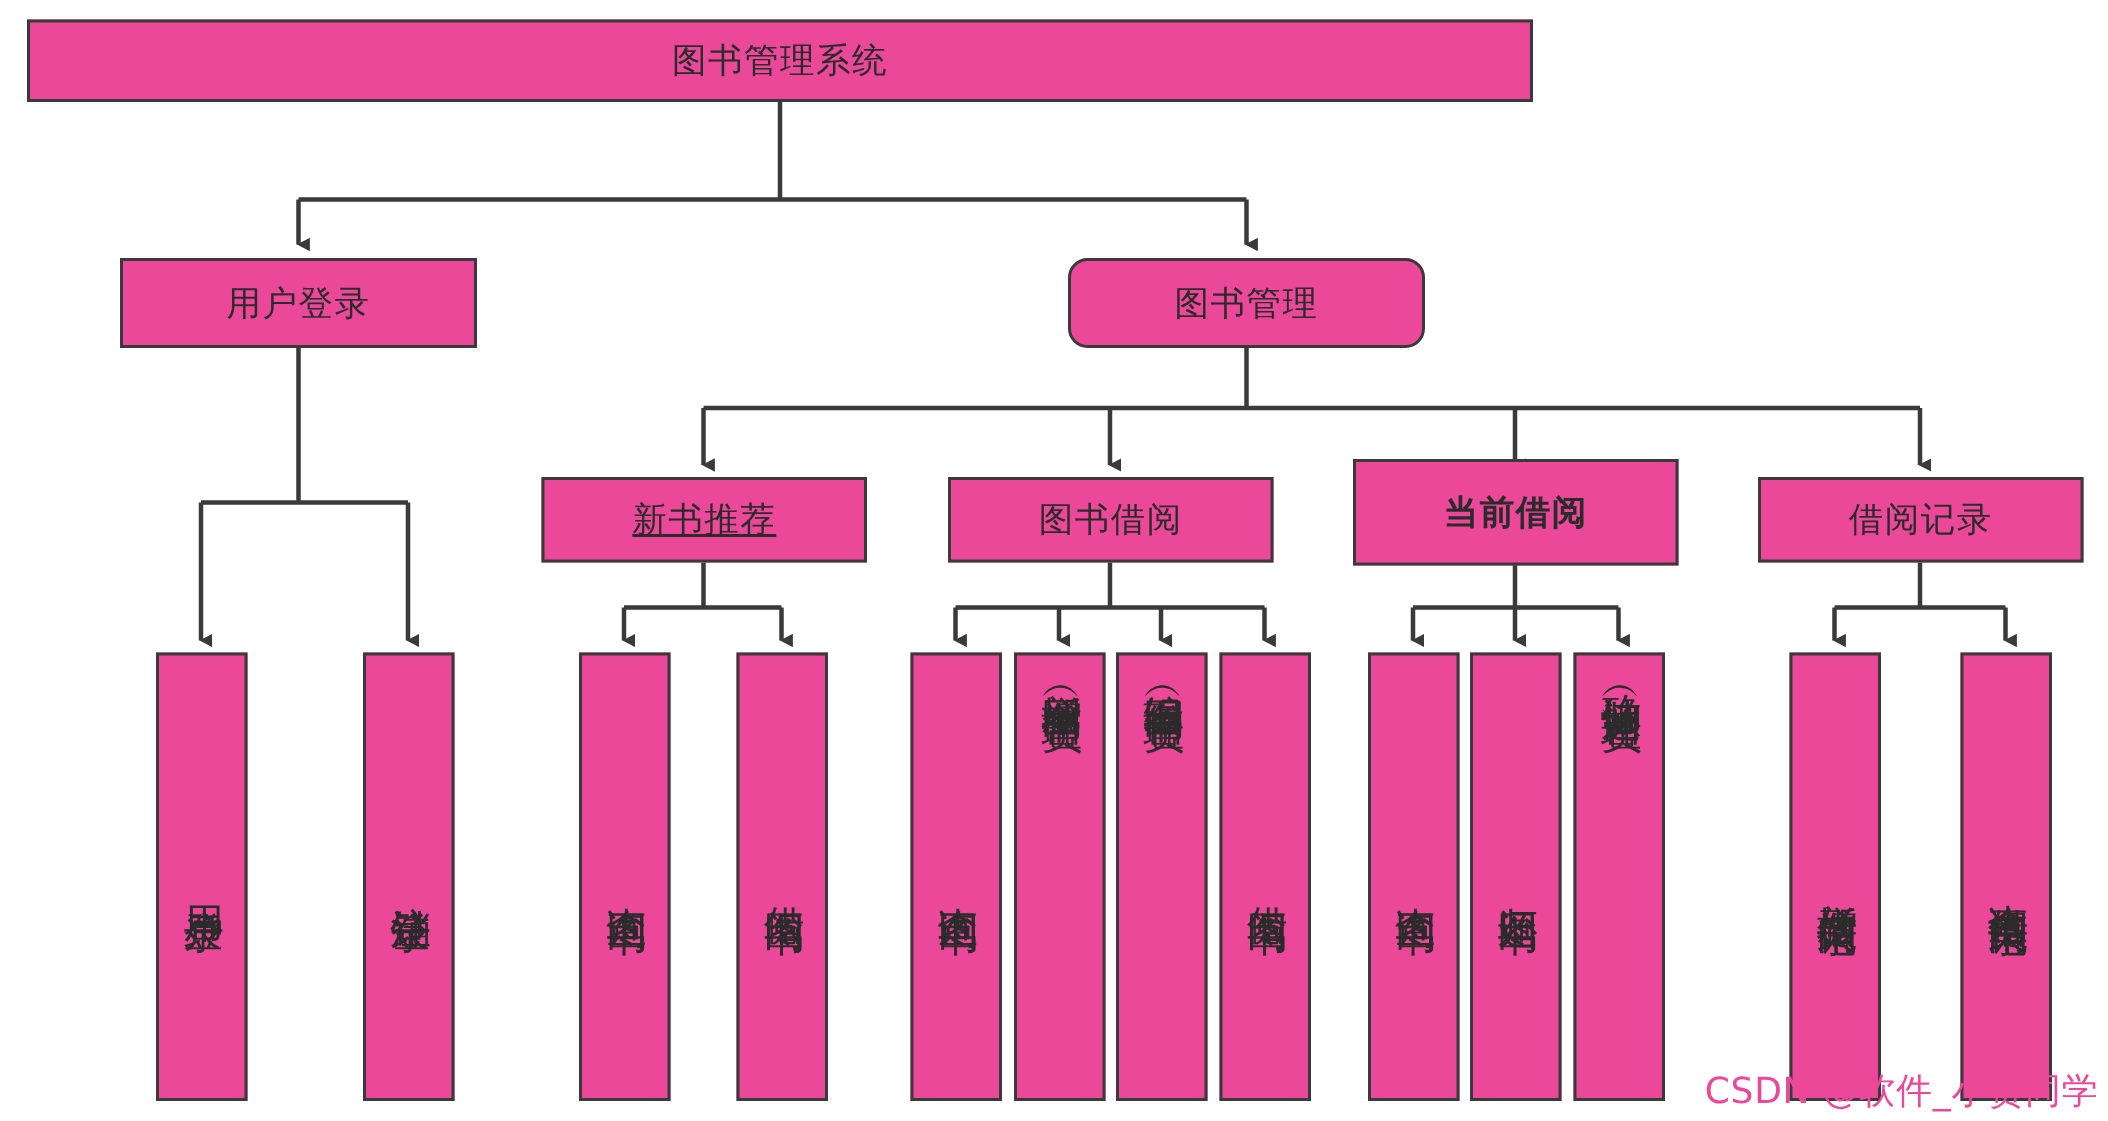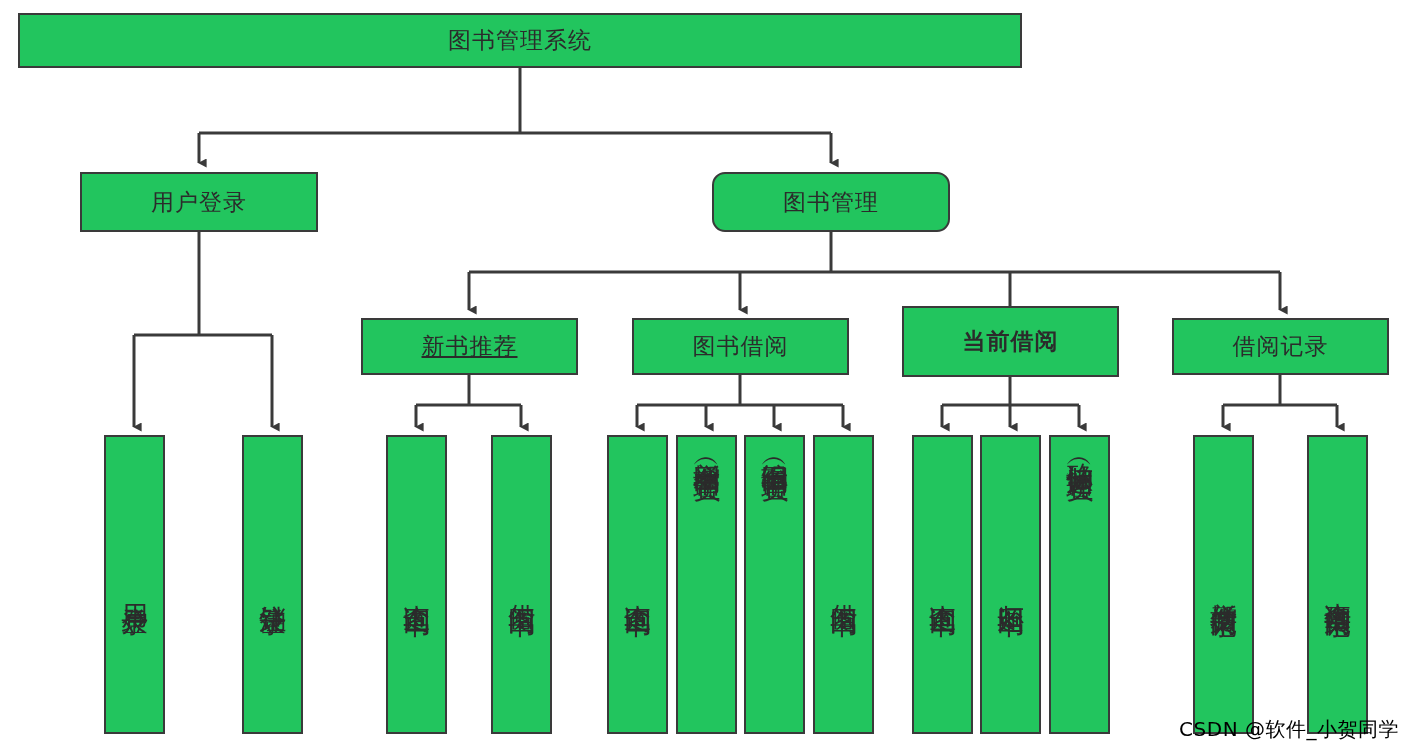--- a/index.html
+++ b/index.html
@@ -20,21 +20,21 @@
   svg.edges {
     position: absolute;
     left: 0;
     top: 0;
     width: 1405px;
     height: 747px;
   }
   .node {
     position: absolute;
     box-sizing: border-box;
-    background: #22c55e;
+    background: #ec4899;
     border: 2.5px solid #3a3a3a;
     display: flex;
     align-items: center;
     justify-content: center;
     color: #2b2b2b;
   }
   .node.horizontal {
     font-size: 23px;
     letter-spacing: 1px;
   }
@@ -52,22 +52,22 @@
     white-space: nowrap;
     color: #2b2b2b;
   }
   .node.vertical.centered {
     align-items: center;
   }
   .watermark {
     position: absolute;
     right: 6px;
     bottom: 4px;
-    font-size: 20px;
-    color: #000000;
+    font-size: 24px;
+    color: #ec4899;
     letter-spacing: 0.5px;
     white-space: nowrap;
   }
 </style>
 </head>
 <body>
 
 <div id="diagram-root">
 
   <svg class="edges" viewBox="0 0 1405 747" xmlns="http://www.w3.org/2000/svg">

